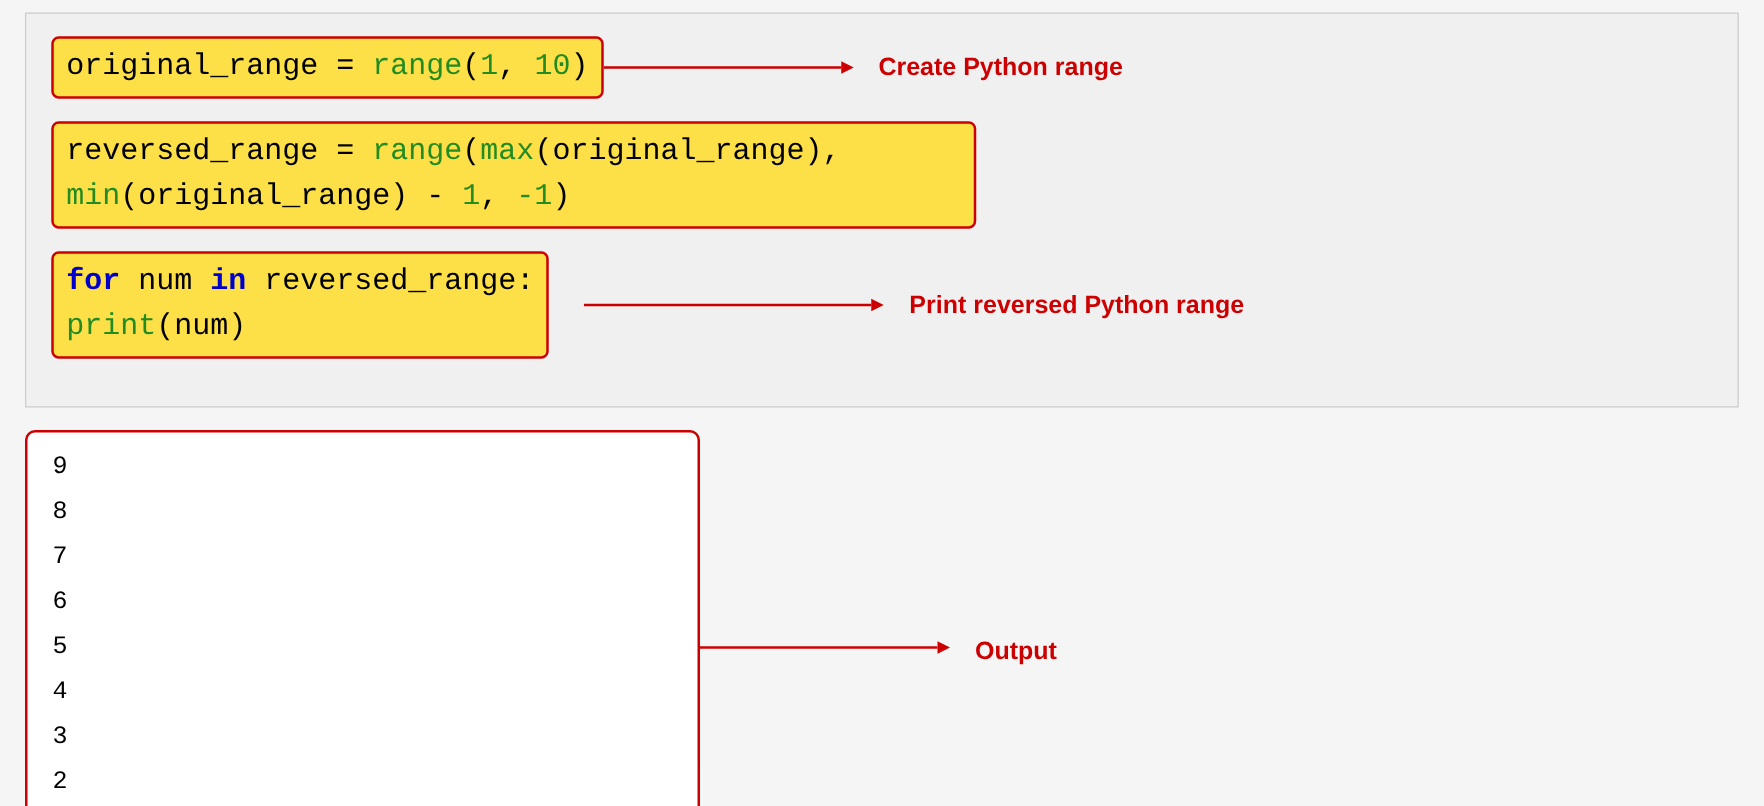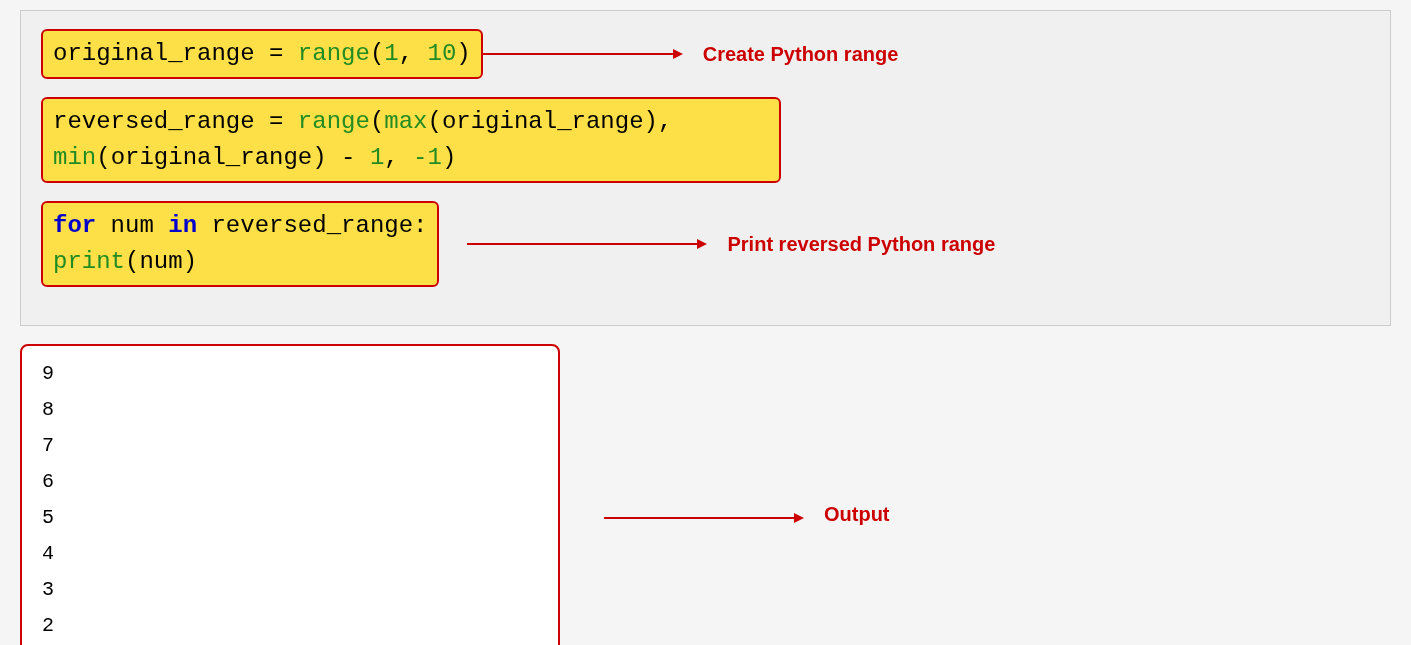--- a/index.html
+++ b/index.html
@@ -121,20 +121,20 @@
     <div>8</div>
     <div>7</div>
     <div>6</div>
     <div>5</div>
     <div>4</div>
     <div>3</div>
     <div>2</div>
     <div>1</div>
   </div>
 
-  <div style="display:flex; align-items:flex-start;padding-left:44px;">
+  <div style="display:flex; align-items:flex-end;">
     <svg width="220" height="30">
       <line x1="0" y1="15" x2="190" y2="15" stroke="#cc0000" stroke-width="2"></line>
       <polygon points="190,10 200,15 190,20" fill="#cc0000"></polygon>
     </svg>
     <span class="label-text">Output</span>
   </div>
 </div>
 
 </body></html>

